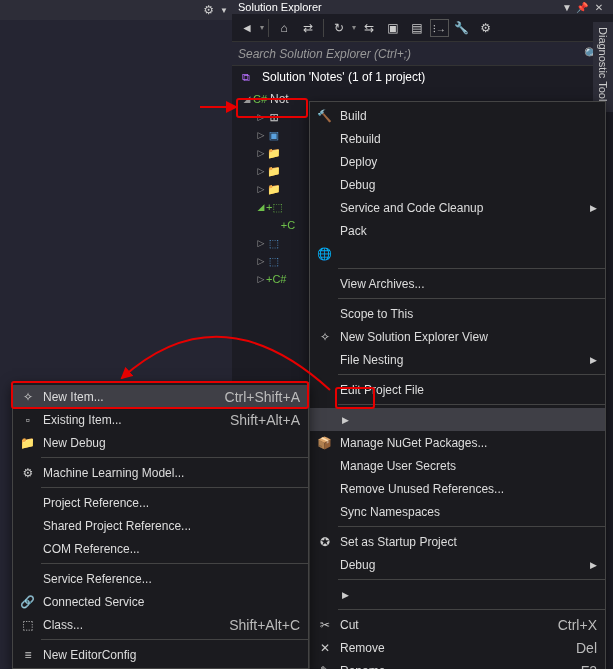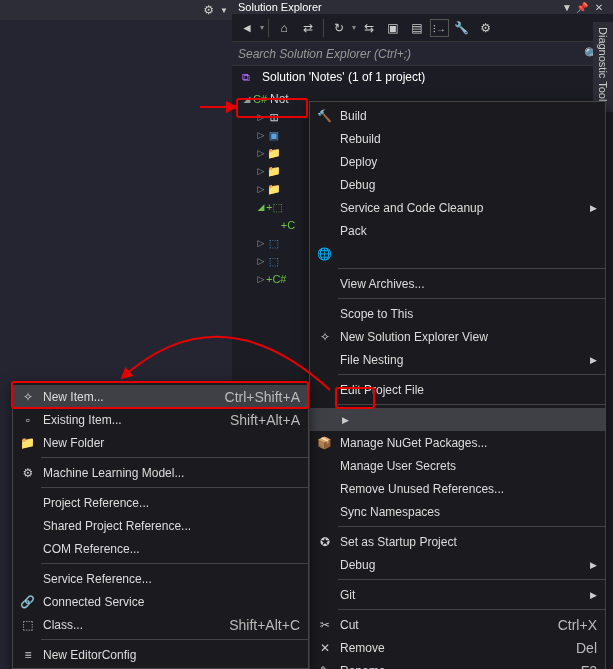--- a/index.html
+++ b/index.html
@@ -245,21 +245,20 @@
       <span class="lbl">Set as Startup Project</span>
     </div>
     <div class="ctx-row">
       <span class="ico"></span>
       <span class="lbl">Debug</span>
       <span class="arrow">▶</span>
     </div>
     <div class="ctx-sep"></div>
     <div class="ctx-row">
       <span class="ico"></span>
-      <span class="lbl">Git</span>
       <span class="arrow">▶</span>
     </div>
     <div class="ctx-sep"></div>
     <div class="ctx-row">
       <span class="ico">✂</span>
       <span class="lbl">Cut</span>
       <span class="short">Ctrl+X</span>
     </div>
     <div class="ctx-row">
       <span class="ico">✕</span>
@@ -279,21 +278,21 @@
       <span class="lbl">New Item...</span>
       <span class="short">Ctrl+Shift+A</span>
     </div>
     <div class="ctx-row">
       <span class="ico">▫</span>
       <span class="lbl">Existing Item...</span>
       <span class="short">Shift+Alt+A</span>
     </div>
     <div class="ctx-row">
       <span class="ico">📁</span>
-      <span class="lbl">New Folder</span>
+      <span class="lbl">New Debug</span>
     </div>
     <div class="ctx-sep"></div>
     <div class="ctx-row">
       <span class="ico">⚙</span>
       <span class="lbl">Machine Learning Model...</span>
     </div>
     <div class="ctx-sep"></div>
     <div class="ctx-row">
       <span class="ico"></span>
       <span class="lbl">Project Reference...</span>

